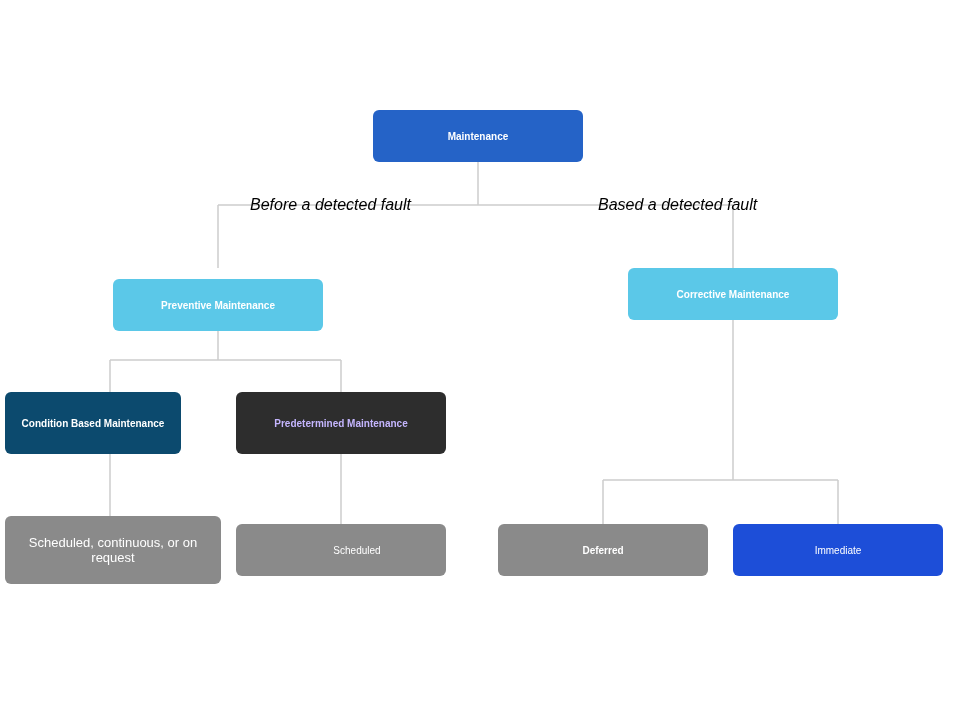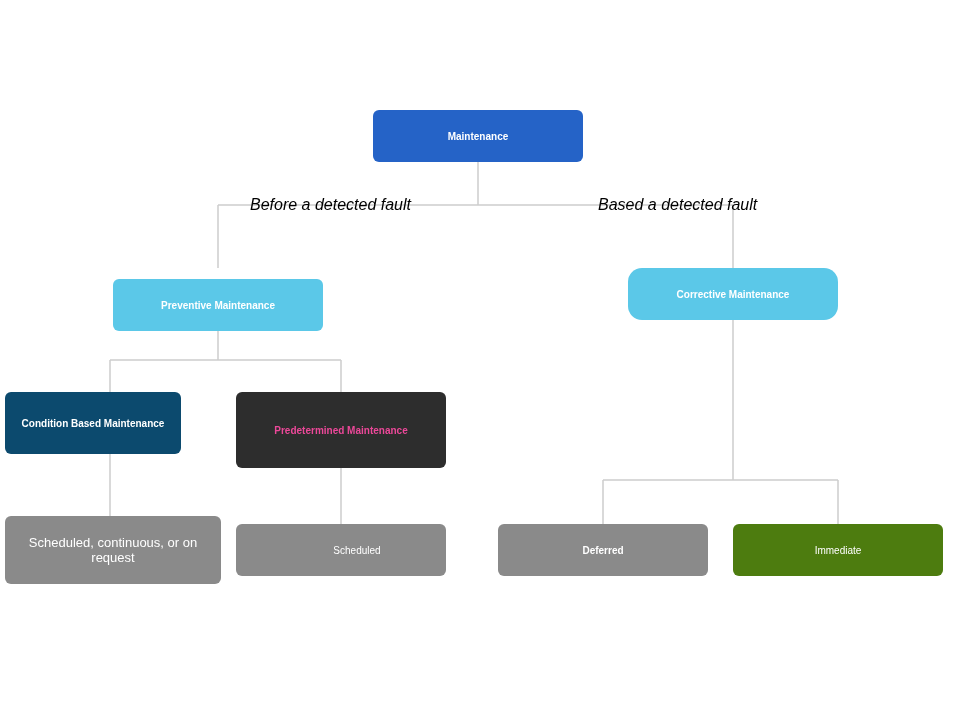--- a/index.html
+++ b/index.html
@@ -58,37 +58,36 @@
       margin-top: 11px;
     }
 
     .node-corrective {
       background: #5bc8e8;
       color: #fff;
       width: 210px;
       height: 52px;
       left: 628px;
       top: 268px;
-      border-radius: 14px;
     }
 
     .node-condition {
       background: #0c4a6e;
       color: #fff;
       width: 176px;
       height: 62px;
       left: 5px;
       top: 392px;
     }
 
     .node-predetermined {
       background: #2d2d2d;
-      color: #ec4899;
-      width: 210px;
-      height: 76px;
+      color: #c4b5fd;
+      width: 210px;
+      height: 62px;
       left: 236px;
       top: 392px;
       align-items: center;
     }
 
     .node-scheduled-continuous {
       background: #8a8a8a;
       color: #fff;
       width: 216px;
       height: 68px;
@@ -113,21 +112,21 @@
       background: #8a8a8a;
       color: #fff;
       width: 210px;
       height: 52px;
       left: 498px;
       top: 524px;
       font-weight: 700;
     }
 
     .node-immediate {
-      background: #4d7c0f;
+      background: #1d4ed8;
       color: #fff;
       width: 210px;
       height: 52px;
       left: 733px;
       top: 524px;
       font-weight: 400;
     }
 
     .label-text {
       position: absolute;

